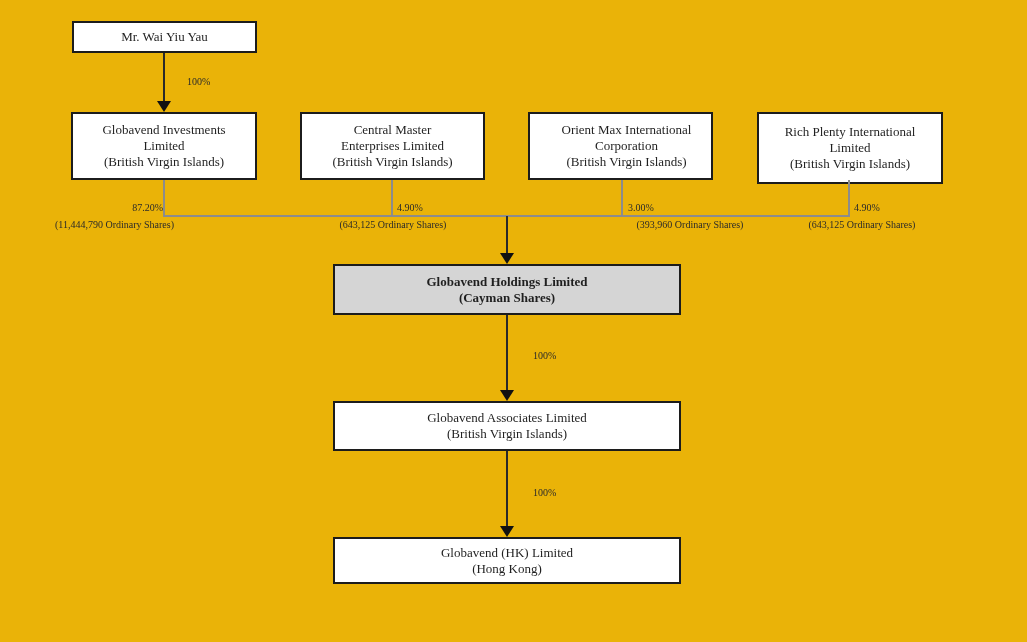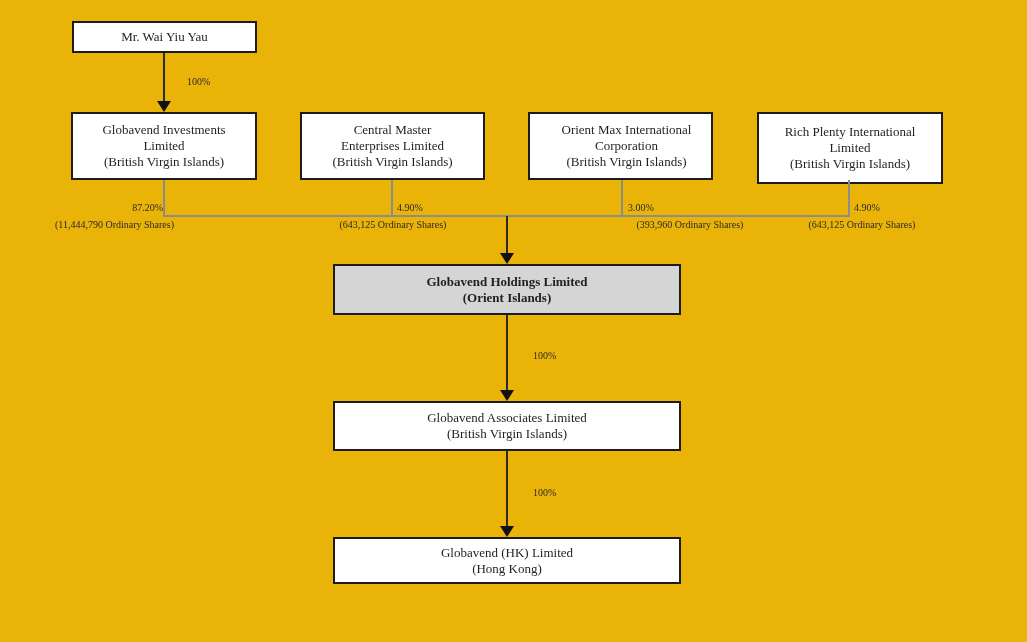--- a/index.html
+++ b/index.html
@@ -79,21 +79,21 @@
   </div>
 
   <div class="box" style="left:757px; top:112px; width:186px; height:72px;">
     <div class="box-text">Rich Plenty International
 Limited
 (British Virgin Islands)</div>
   </div>
 
   <div class="box highlight" style="left:333px; top:264px; width:348px; height:51px;">
     <div class="box-text">Globavend Holdings Limited
-(Orient Islands)</div>
+(Cayman Shares)</div>
   </div>
 
   <div class="box" style="left:333px; top:401px; width:348px; height:50px;">
     <div class="box-text">Globavend Associates Limited
 (British Virgin Islands)</div>
   </div>
 
   <div class="box" style="left:333px; top:537px; width:348px; height:47px;">
     <div class="box-text">Globavend (HK) Limited
 (Hong Kong)</div>

